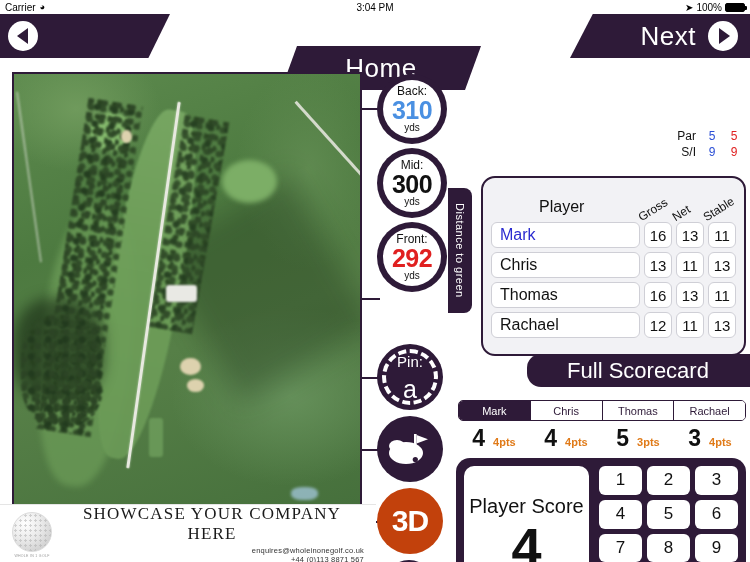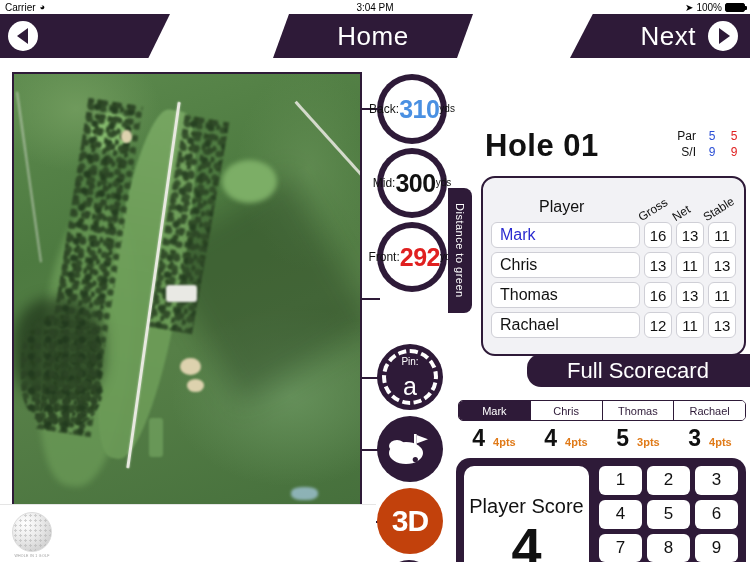--- a/index.html
+++ b/index.html
@@ -43,22 +43,23 @@
     background: #2e1a38;
     display: flex; align-items: center; justify-content: center;
     color: #fff; font-size: 26px; letter-spacing: .5px;
   }
   .nav-back {
     left: -10px; width: 180px; padding-left: 18px;
     clip-path: polygon(0 0, 100% 0, 88% 100%, 0 100%);
     justify-content: flex-start; gap: 12px; padding-right: 30px;
   }
   .nav-home {
-    left: 273px; width: 200px;
+    left: 281px; width: 200px;
     clip-path: polygon(8% 0, 100% 0, 92% 100%, 0 100%);
+    margin-top: 32px;
   }
   .nav-next {
     right: -10px; width: 190px; padding-right: 22px;
     clip-path: polygon(12% 0, 100% 0, 100% 100%, 0 100%);
     justify-content: flex-end; gap: 12px;
   }
   .circ-arrow {
     width: 30px; height: 30px; border-radius: 50%;
     background: #fff; display: flex; align-items: center; justify-content: center;
     flex: none;
@@ -168,21 +169,21 @@
   .dist-stack { position: absolute; left: 377px; top: 16px; width: 70px; }
   .dist-circle {
     width: 70px; height: 70px; border-radius: 50%;
     background: #2e1a38;
     display: flex; align-items: center; justify-content: center;
     position: absolute; left: 0;
   }
   .dist-inner {
     width: 58px; height: 58px; border-radius: 50%;
     background: #fff;
-    display: flex; flex-direction: row; align-items: center; justify-content: center;
+    display: flex; flex-direction: column; align-items: center; justify-content: center;
     line-height: 1;
   }
   .d-label { font-size: 12px; color: #111; margin-bottom: 1px; }
   .d-value { font-size: 25px; font-weight: 700; letter-spacing: -.5px; text-align: right; }
   .d-units { font-size: 10px; color: #111; margin-top: 0; }
   .dc-back { top: 0; }
   .dc-mid { top: 74px; }
   .dc-front { top: 148px; }
 
   .dtg-tab {
@@ -201,21 +202,21 @@
     width: 66px; height: 66px; border-radius: 50%;
     background: #2e1a38;
     display: flex; flex-direction: column; align-items: center; justify-content: center;
     color: #fff;
   }
   .pin-circle::before {
     content: ""; position: absolute; inset: 5px;
     border-radius: 50%;
     border: 4px dashed #fff;
   }
-  .pin-label { font-size: 10px; position: relative; z-index: 1; margin-bottom: 7px; }
+  .pin-label { font-size: 15px; position: relative; z-index: 1; margin-bottom: 7px; }
   .pin-letter { font-size: 25px; font-weight: 400; position: relative; z-index: 1; line-height: 1; }
 
   
   .green-btn {
     position: absolute; left: 377px; top: 358px;
     width: 66px; height: 66px; border-radius: 50%;
     background: #2e1a38;
     display: flex; align-items: center; justify-content: center;
   }
   
@@ -483,21 +484,20 @@
   </div>
 
   <div class="threed-btn">
     <span>3D</span>
   </div>
 
   <div class="help-btn">
     
   </div>
 
-  <div class="hole-title">Hole 01</div>
 
   <div class="par-table">
     <div class="par-row">
       <span class="lbl">Par</span>
       <span class="v-blue">5</span>
       <span class="v-red">5</span>
     </div>
     <div class="par-row">
       <span class="lbl">S/I</span>
       <span class="v-blue">9</span>
@@ -588,13 +588,18 @@
     </div>
   </div>
 
 </div>
 
 <div class="ad">
   <div class="ball">
     <div class="ball-shape"></div>
     <div class="ball-cap">WHOLE IN 1 GOLF</div>
   </div>
+  <div class="ad-text">
+    <div class="ad-title">SHOWCASE YOUR COMPANY HERE</div>
+    <div class="ad-email">enquires@wholeinonegolf.co.uk</div>
+    <div class="ad-phone">+44 (0)113 8871 567</div>
+  </div>
 </div>
 
 </body></html>

